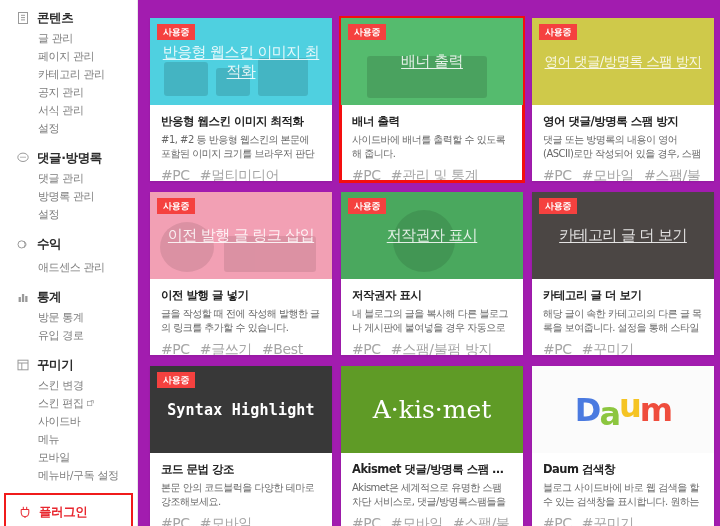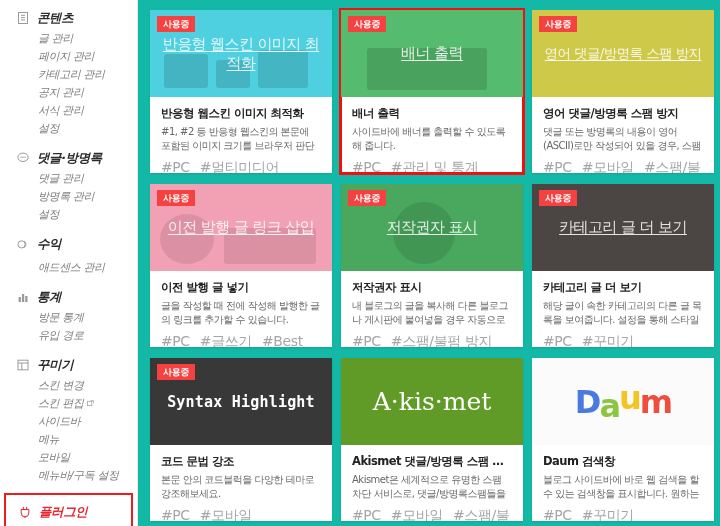--- a/index.html
+++ b/index.html
@@ -12,21 +12,20 @@
   .app { display: flex; width: 720px; height: 526px; }
 
   
   .sidebar {
     width: 138px; height: 526px;
     background: #ffffff;
     border-right: 1px solid #e8e8e8;
     padding: 6px 0 0 0;
     position: relative;
     flex: 0 0 138px;
-    font-style: italic;
   }
   .nav-group { margin-bottom: 9px; }
   .nav-head {
     display: flex; align-items: center;
     gap: 7px;
     padding: 3px 0 3px 16px;
     font-size: 12.5px; font-weight: bold; color: #2b2b2b;
     letter-spacing: -0.4px;
     line-height: 17px;
   }
@@ -44,22 +43,22 @@
     position: relative;
     margin: 7px 4px 8px 4px;
     padding: 5px 0;
     border: 2.5px solid #f01b1b;
   }
   .plugin-wrap .nav-head { padding-left: 12px; text-align: center; }
 
   
   .main {
     flex: 1 1 auto;
-    background: #14b8a6;
-    padding: 10px 6px 0 12px;
+    background: #a21caf;
+    padding: 18px 6px 0 12px;
     overflow: hidden;
   }
   .grid {
     display: grid;
     grid-template-columns: repeat(3, 1fr);
     gap: 11px 9px;
   }
   .card {
     background: #ffffff;
     position: relative;

